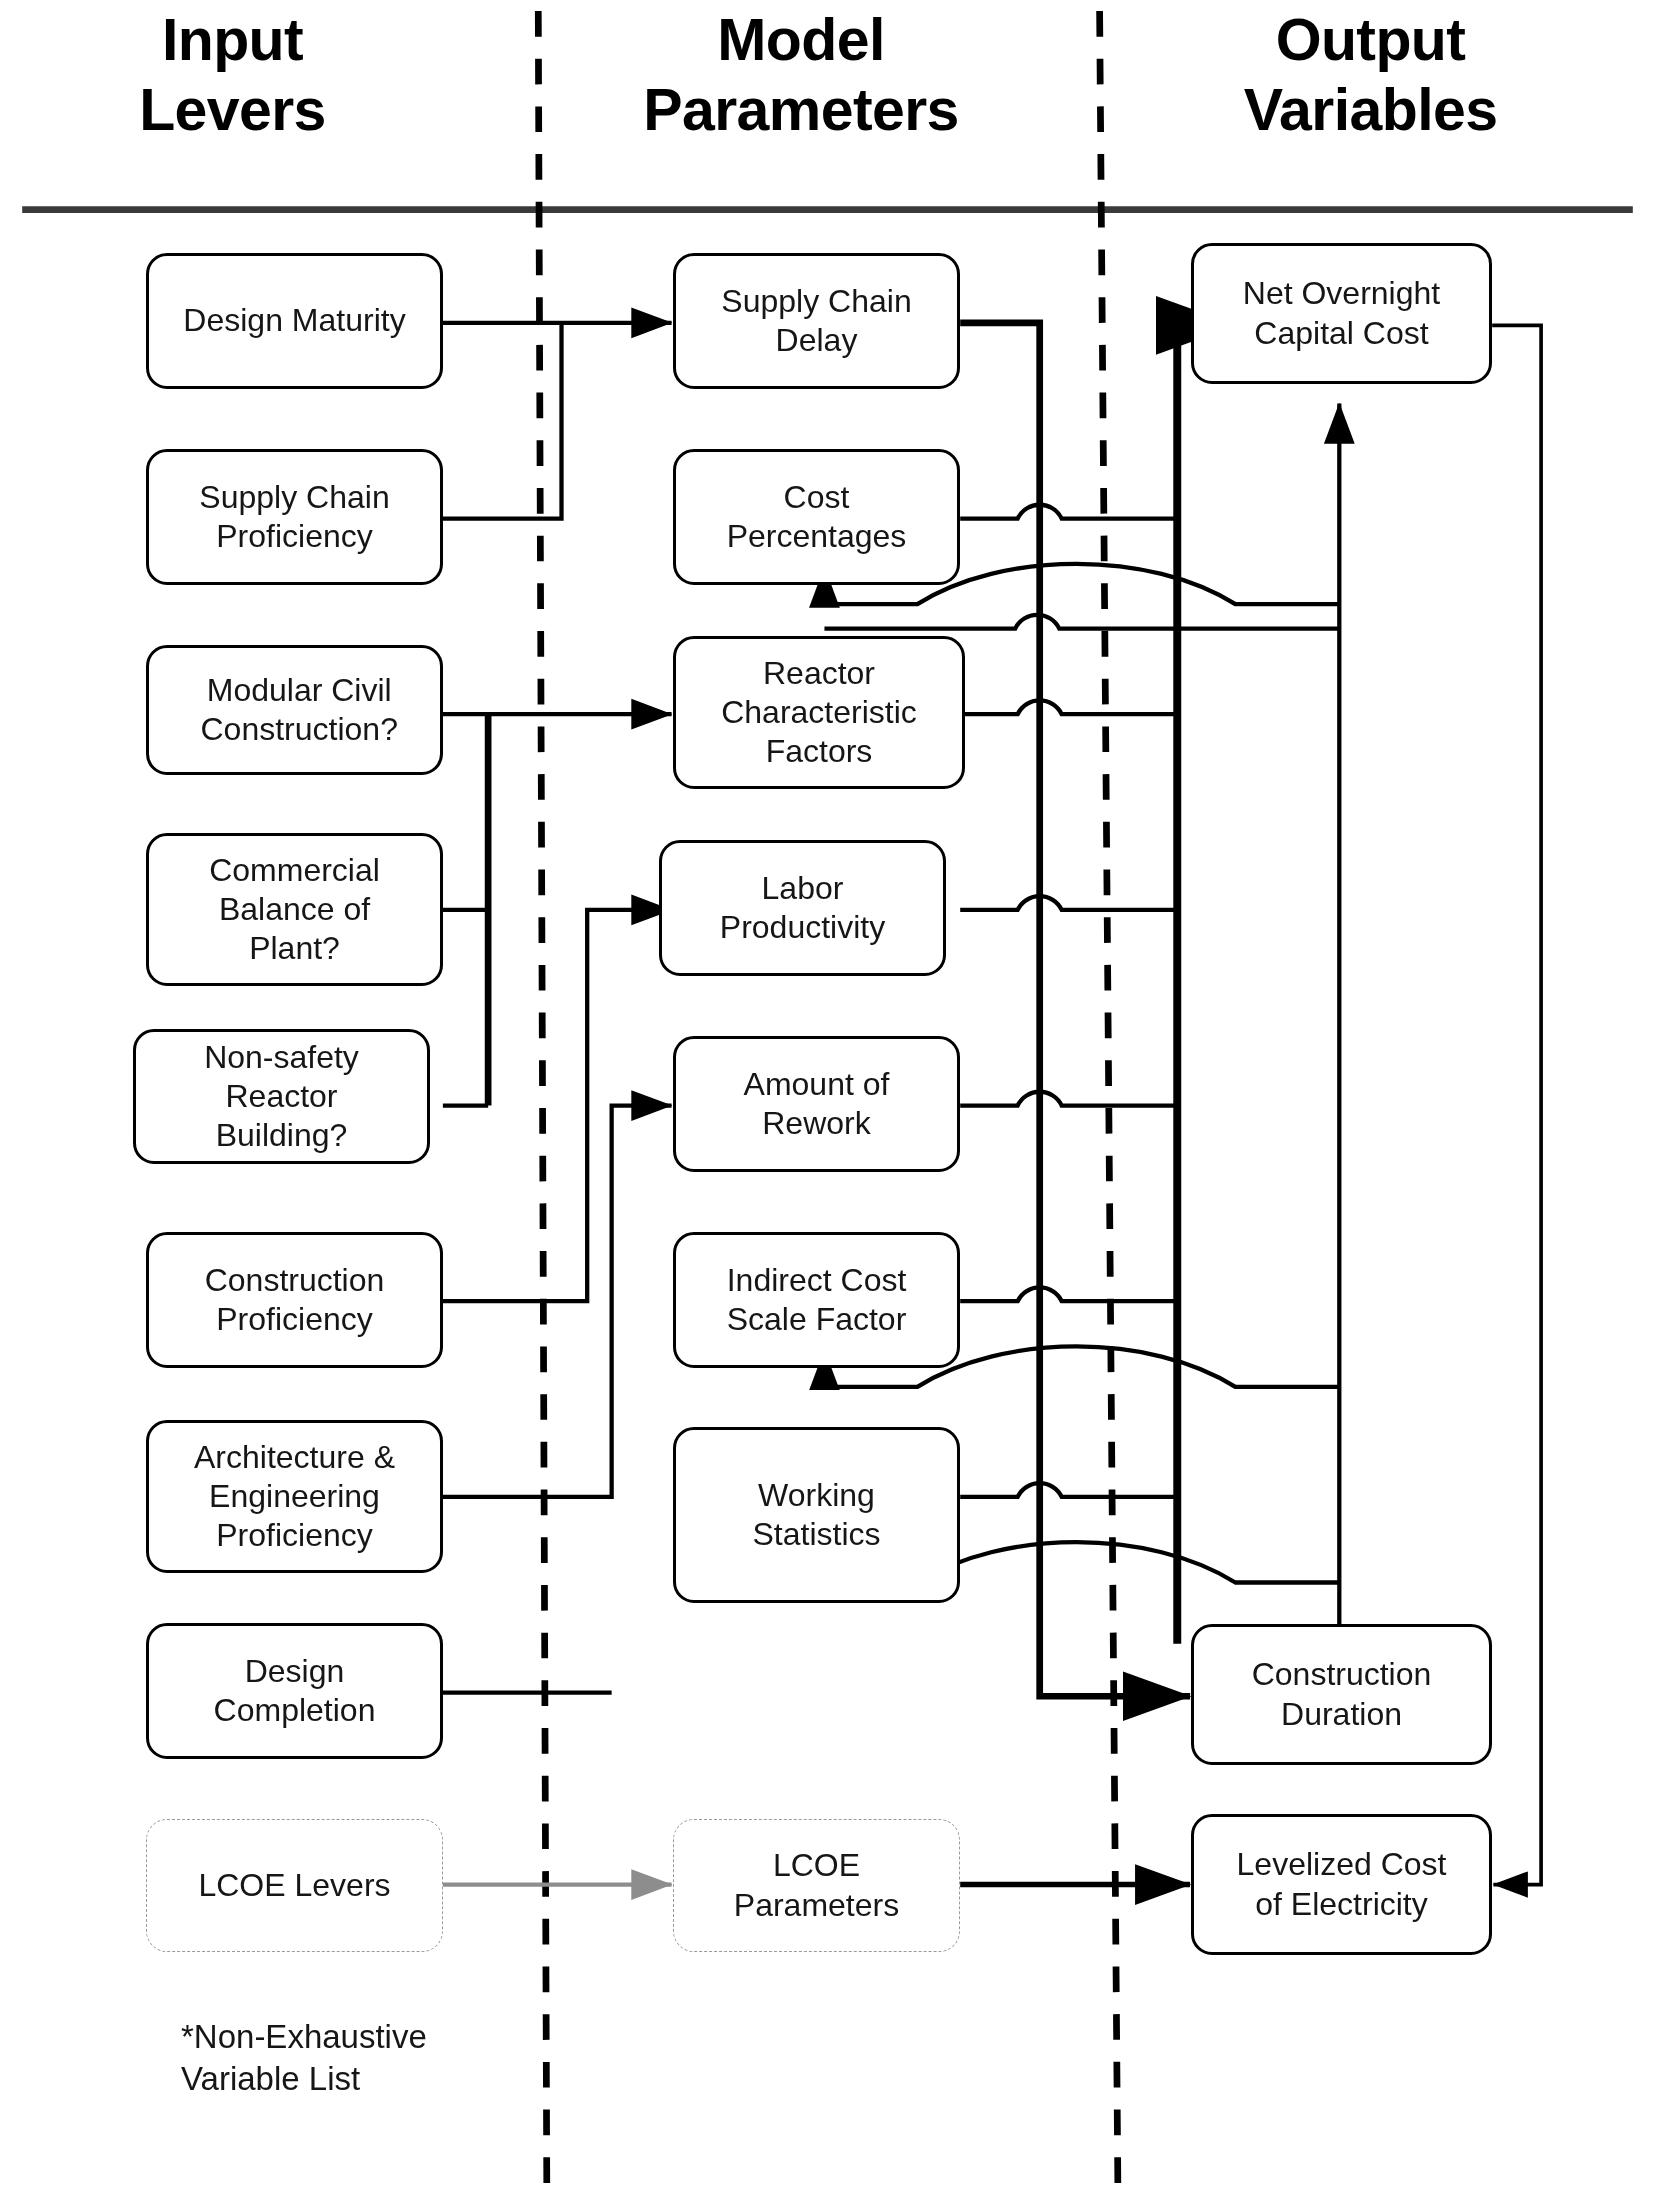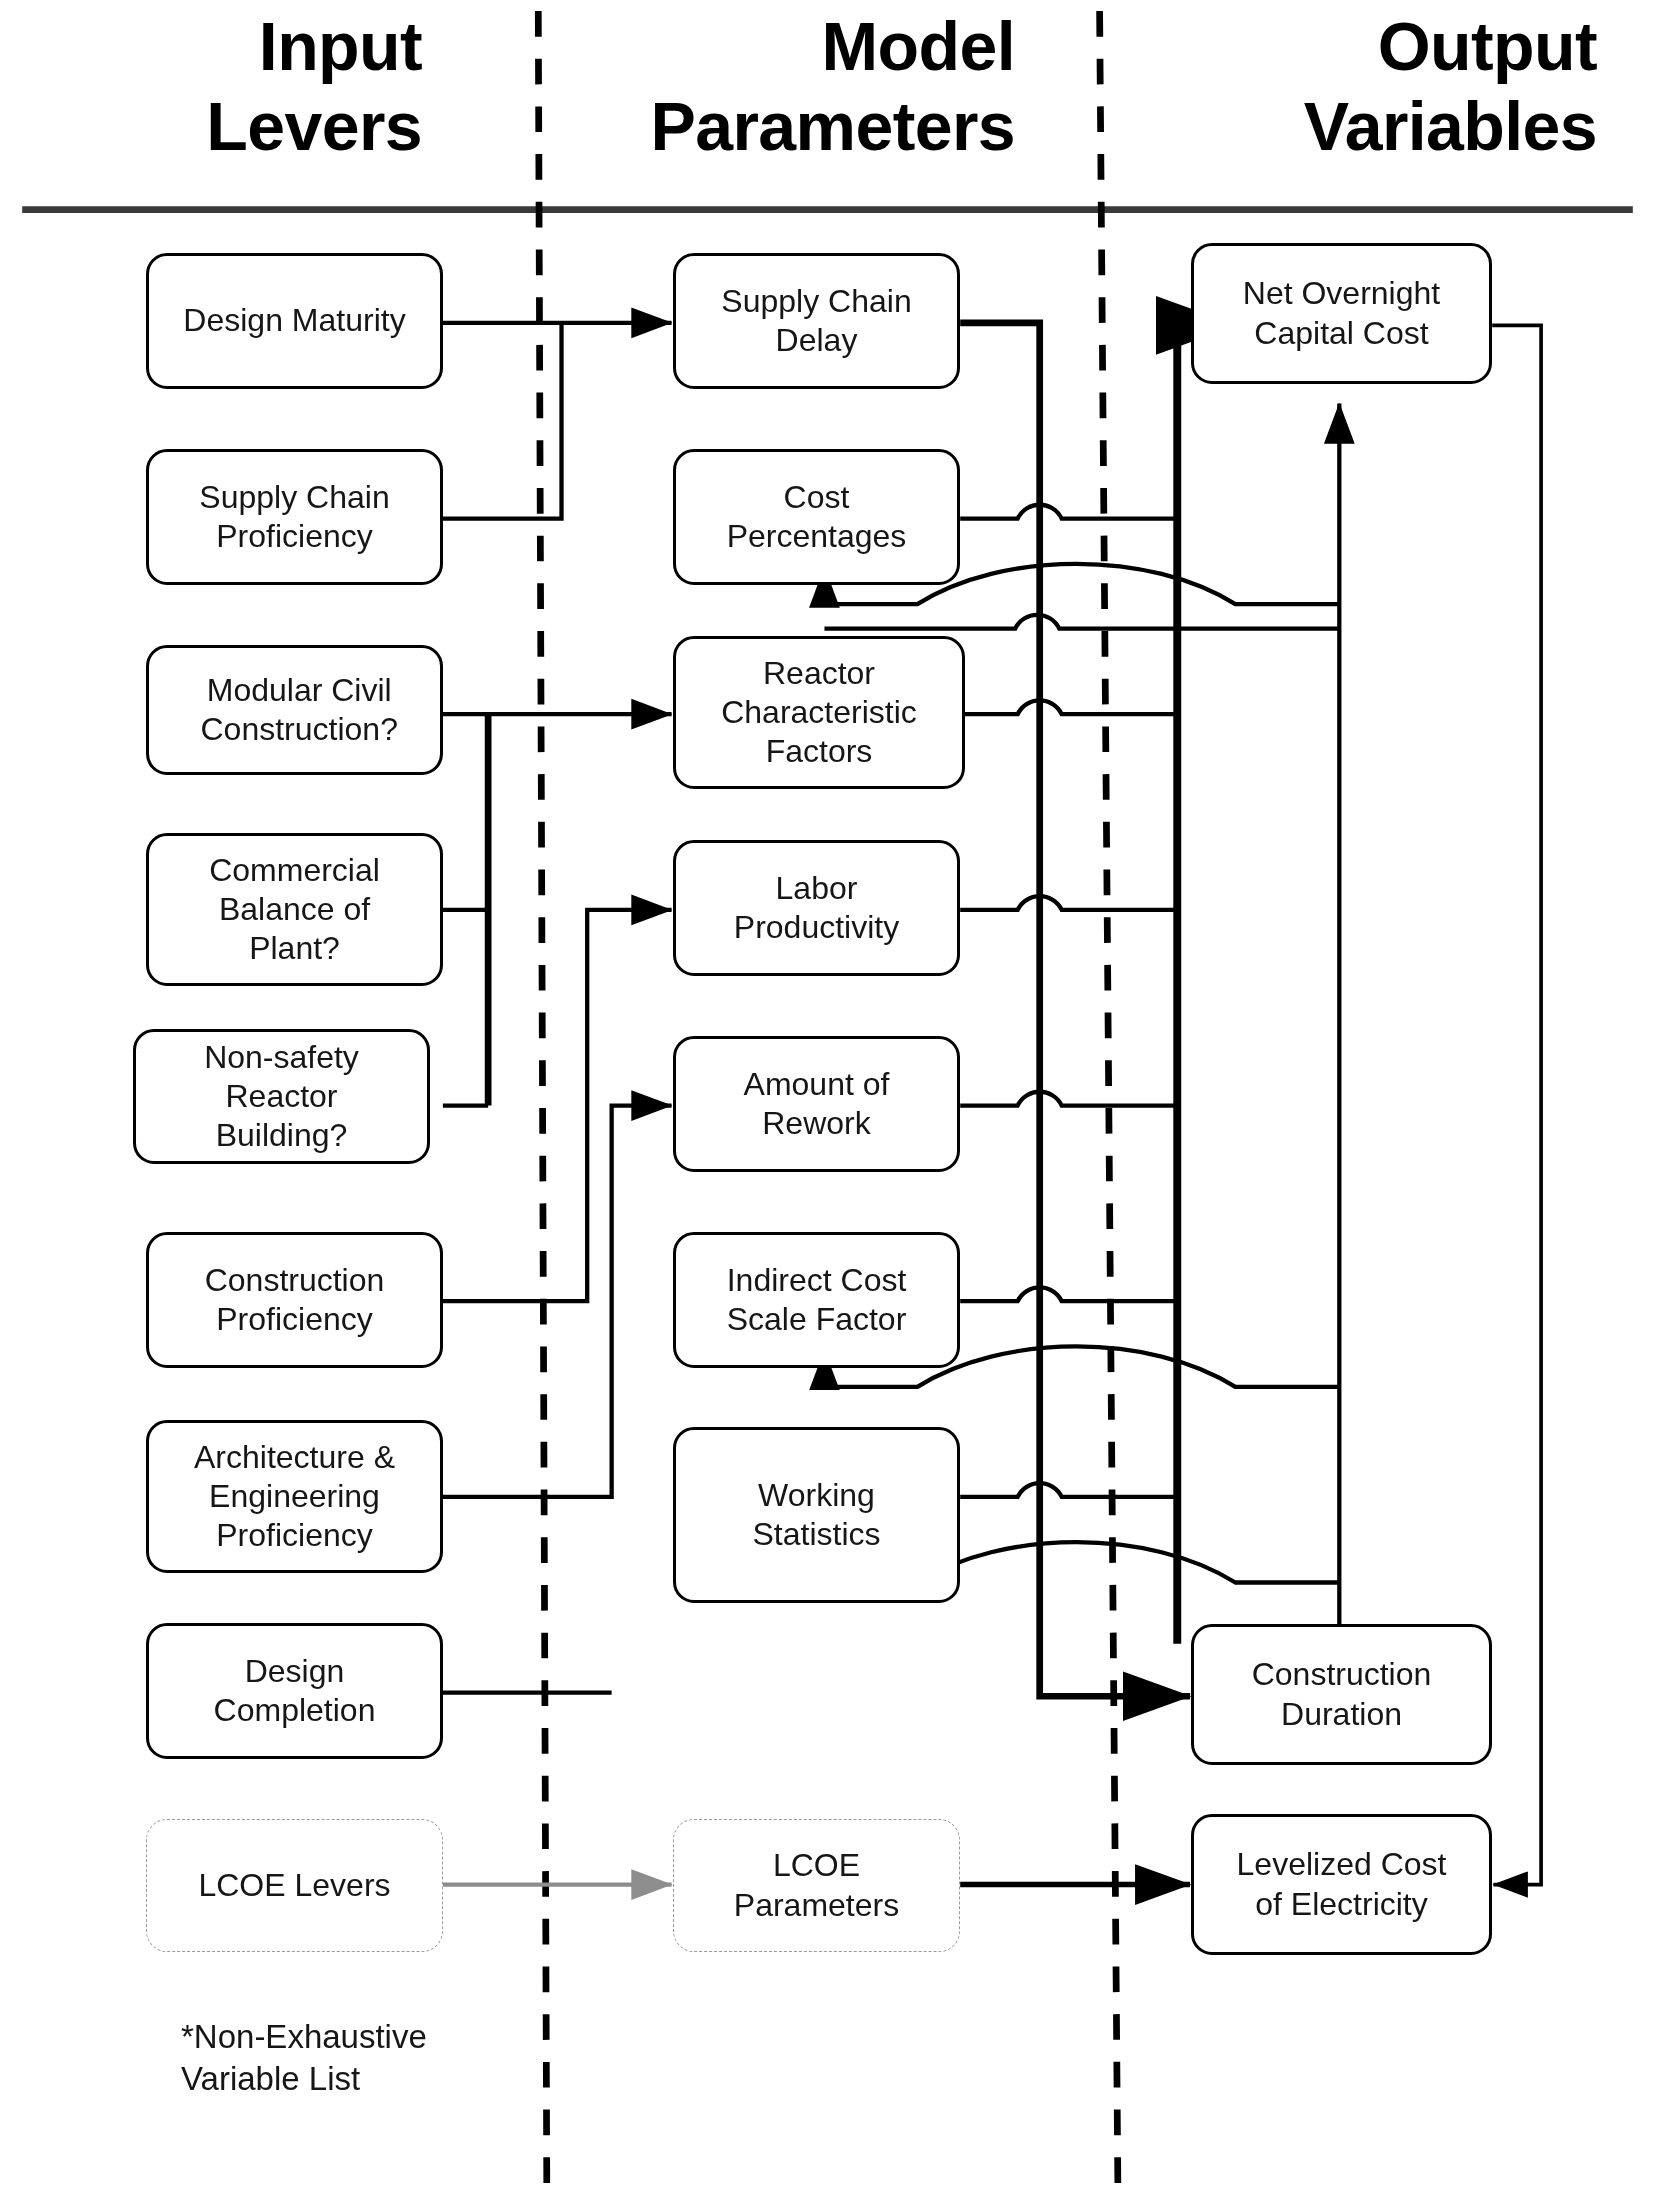--- a/index.html
+++ b/index.html
@@ -15,23 +15,23 @@
     overflow:hidden;
   }
   svg#wires{
     position:absolute;
     left:0;top:0;
     width:1655px;height:2205px;
     pointer-events:none;
   }
   .hdr{
     position:absolute;
-    text-align:right;
+    text-align:center;
     font-weight:bold;
-    font-size:68px;
+    font-size:59px;
     line-height:1.18;
     color:#000000;
     letter-spacing:-0.6px;
   }
   .node{
     position:absolute;
     box-sizing:border-box;
     display:flex;
     align-items:center;
     justify-content:center;
@@ -239,21 +239,21 @@
   </div>
 
   <div class="node" style="left:673px; top:636px; width:292px; height:153px;">
     <div>
       <span>Reactor</span>
       <span>Characteristic</span>
       <span>Factors</span>
     </div>
   </div>
 
-  <div class="node" style="left:673px; top:840px; width:287px; height:136px;">
+  <div class="node" style="left:659px; top:840px; width:287px; height:136px;">
     <div>
       <span>Labor</span>
       <span>Productivity</span>
     </div>
   </div>
 
   <div class="node" style="left:673px; top:1036px; width:287px; height:136px;">
     <div>
       <span>Amount of</span>
       <span>Rework</span>

